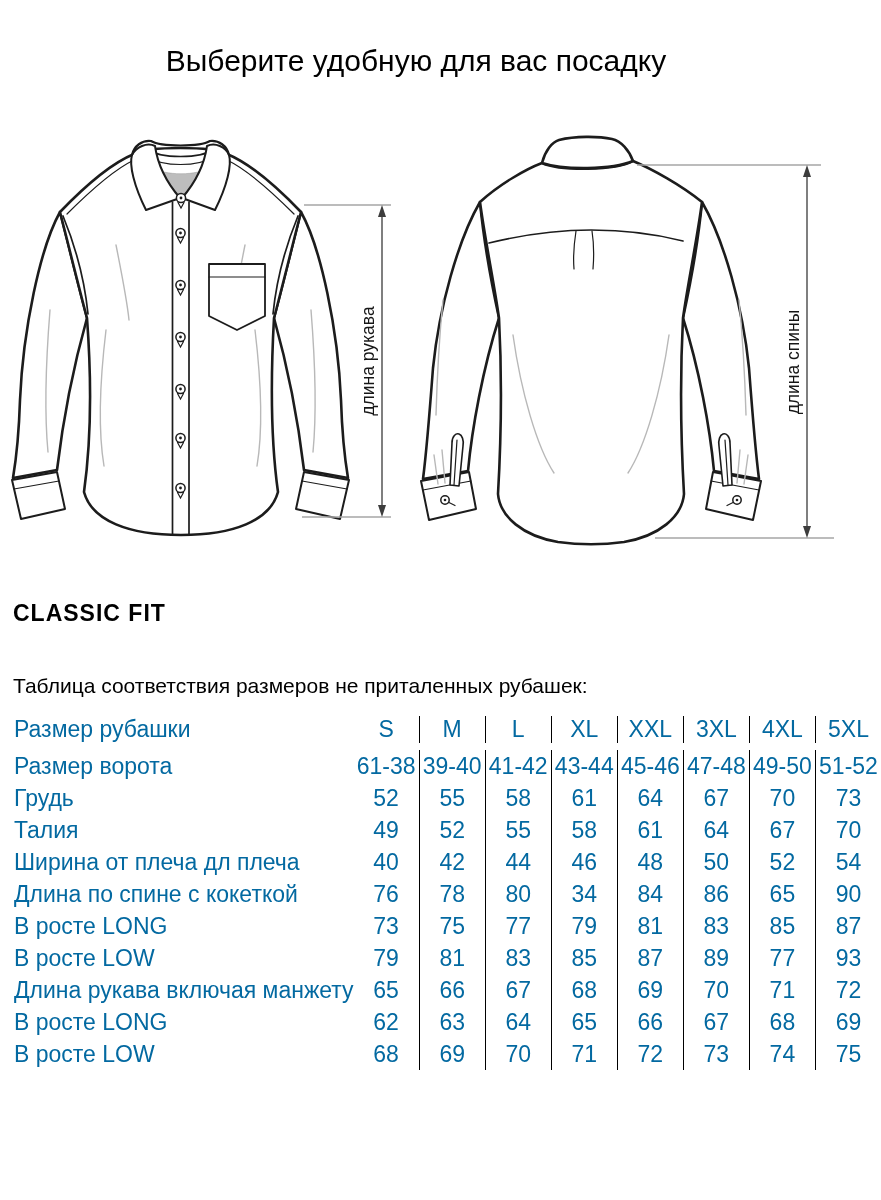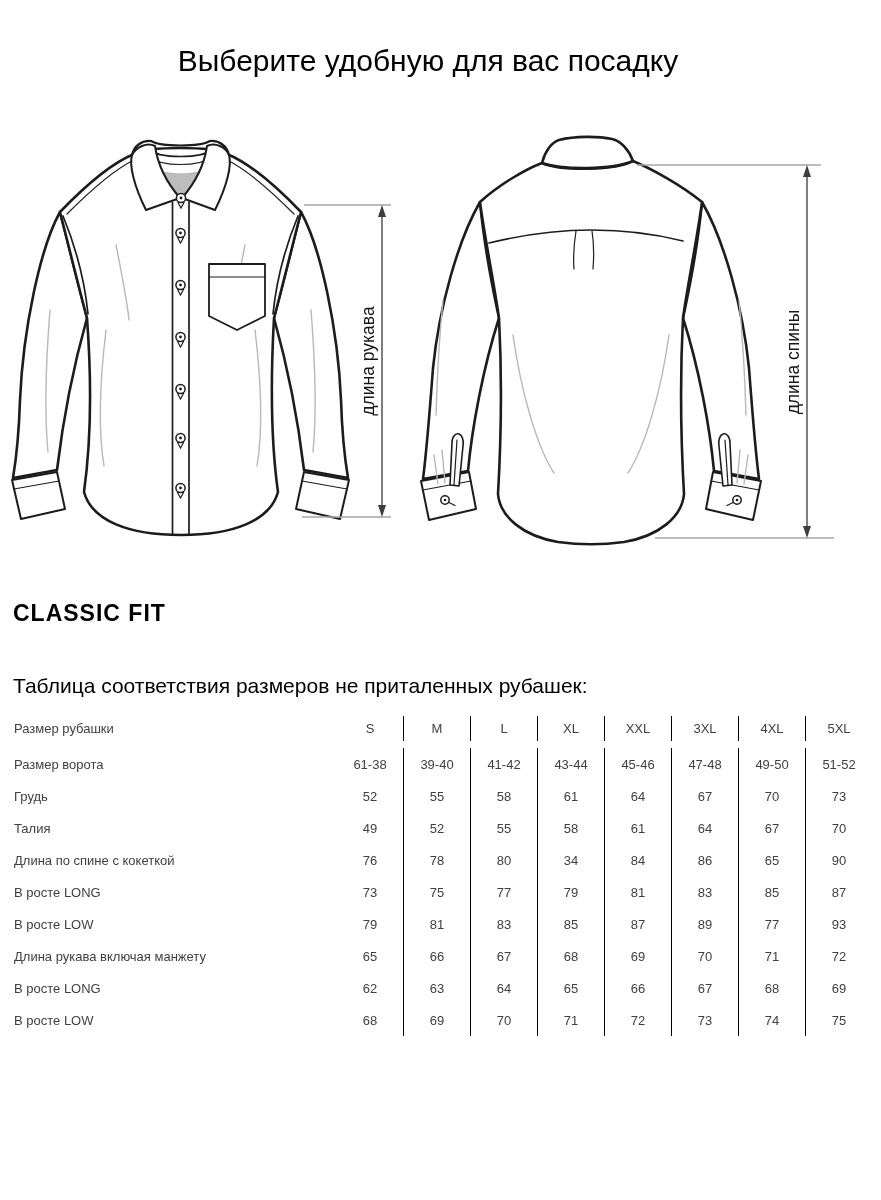--- a/index.html
+++ b/index.html
@@ -1,36 +1,36 @@
 <!DOCTYPE html>
 <html><head>
 <meta charset="utf-8">
 <style>
   html,body{margin:0;padding:0;background:#fff;}
   #page{position:relative;width:881px;height:1200px;background:#fff;overflow:hidden;
         font-family:"Liberation Sans", sans-serif;color:#000;}
-  .title{position:absolute;left:12px;top:44px;width:832px;text-align:center;
+  .title{position:absolute;left:0;top:44px;width:832px;text-align:center;
          font-size:30px;font-weight:400;color:#000;}
   #diagram-svg{position:absolute;left:0;top:0;}
   .ol{fill:#fff;stroke:#1c1c1c;stroke-width:2.6;stroke-linejoin:round;stroke-linecap:round;}
   .ol2{fill:#fff;stroke:#1c1c1c;stroke-width:2;stroke-linejoin:round;stroke-linecap:round;}
   .ln{fill:none;stroke:#1c1c1c;stroke-width:1.7;stroke-linecap:round;}
   .thin{fill:none;stroke:#1c1c1c;stroke-width:1.2;stroke-linecap:round;}
   .crease{fill:none;stroke:#b8b8b8;stroke-width:1.4;stroke-linecap:round;}
   .dimline{stroke:#555;stroke-width:1.5;}
   .tick{stroke:#a6a6a6;stroke-width:1.5;}
   .arrow{fill:#3d3d3d;stroke:none;}
   .dimtext{font-family:"Liberation Sans",sans-serif;font-size:17.5px;fill:#161616;}
   .btn{fill:#fff;stroke:#1c1c1c;stroke-width:1.5;}
   .btndot{fill:#1c1c1c;stroke:none;}
   .heading{position:absolute;left:13px;top:600px;font-size:23px;font-weight:900;
            letter-spacing:1px;color:#000;}
   .caption{position:absolute;left:13px;top:674px;font-size:21px;font-weight:400;color:#000;}
   table.size-table{position:absolute;left:14px;top:716px;border-collapse:separate;
-                   border-spacing:0;table-layout:fixed;font-size:13px;color:#404040;}
+                   border-spacing:0;table-layout:fixed;font-size:23px;color:#0369a1;}
   table.size-table td{padding:0;height:32px;vertical-align:middle;white-space:nowrap;}
   td.label-cell{width:323px;text-align:left;}
   td.val-cell{width:66px;text-align:center;}
   td.val-cell + td.val-cell{border-left:1.5px solid #000;}
   tbody tr:first-child td{height:25px;}
   tr.spacer-row td{height:7px !important;border:none !important;}
 </style>
 </head>
 <body>
 
@@ -238,20 +238,31 @@
       <td class="val-cell">49</td>
       <td class="val-cell">52</td>
       <td class="val-cell">55</td>
       <td class="val-cell">58</td>
       <td class="val-cell">61</td>
       <td class="val-cell">64</td>
       <td class="val-cell">67</td>
       <td class="val-cell">70</td>
     </tr>
         <tr>
+      <td class="label-cell">Ширина от плеча дл плеча</td>
+      <td class="val-cell">40</td>
+      <td class="val-cell">42</td>
+      <td class="val-cell">44</td>
+      <td class="val-cell">46</td>
+      <td class="val-cell">48</td>
+      <td class="val-cell">50</td>
+      <td class="val-cell">52</td>
+      <td class="val-cell">54</td>
+    </tr>
+        <tr>
       <td class="label-cell">Длина по спине с кокеткой</td>
       <td class="val-cell">76</td>
       <td class="val-cell">78</td>
       <td class="val-cell">80</td>
       <td class="val-cell">34</td>
       <td class="val-cell">84</td>
       <td class="val-cell">86</td>
       <td class="val-cell">65</td>
       <td class="val-cell">90</td>
     </tr>

